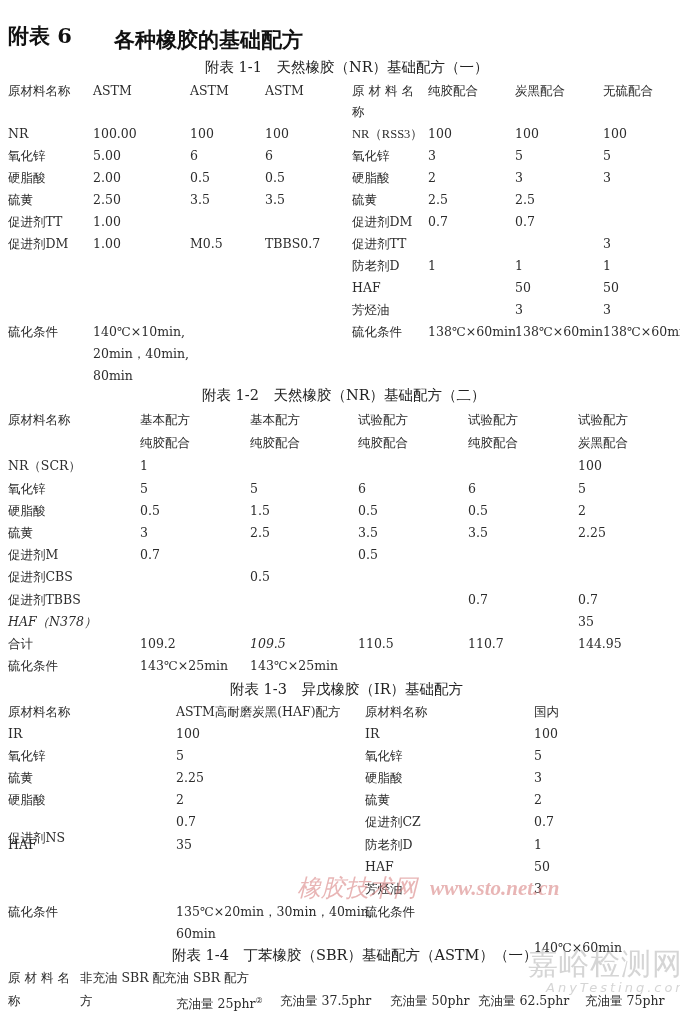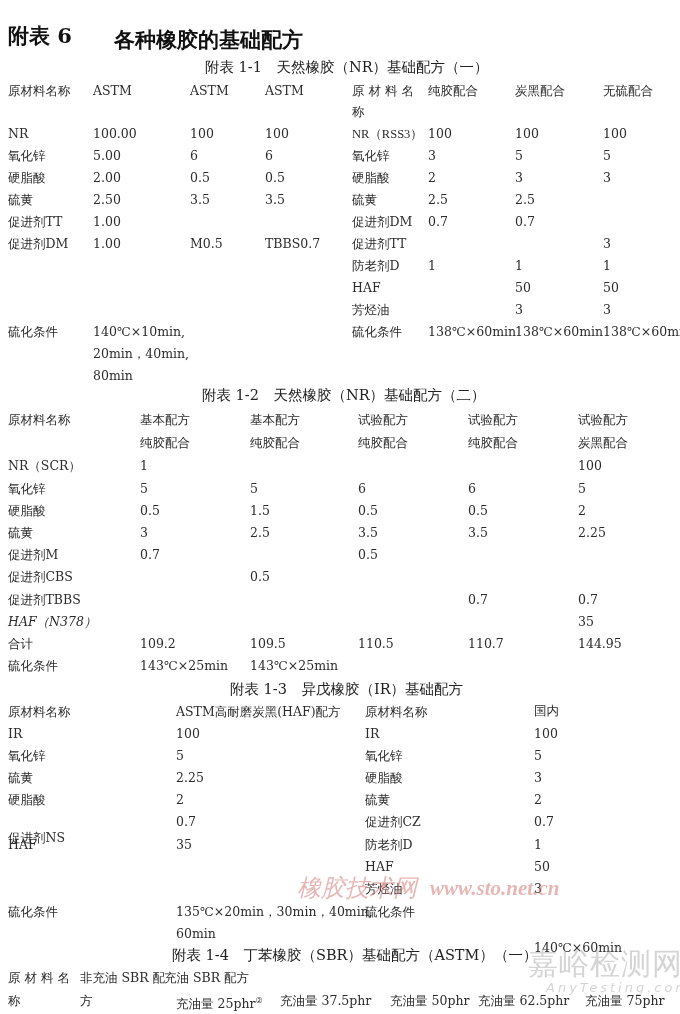--- a/index.html
+++ b/index.html
@@ -190,39 +190,39 @@
     <div class="abs cell" style="left:468px; top:592px;">0.7</div>
     <div class="abs cell" style="left:578px; top:592px;">0.7</div>
   </div>
   <div>
     <div class="abs cell" style="left:8px; top:614px;font-style:italic;">HAF（N378）</div>
     <div class="abs cell" style="left:578px; top:614px;">35</div>
   </div>
   <div>
     <div class="abs cell" style="left:8px; top:636px;">合计</div>
     <div class="abs cell" style="left:140px; top:636px;">109.2</div>
-    <div class="abs cell" style="left:250px; top:636px;">109.5</div>
+    <div class="abs cell" style="left:250px; top:636px;font-style:italic;">109.5</div>
     <div class="abs cell" style="left:358px; top:636px;">110.5</div>
     <div class="abs cell" style="left:468px; top:636px;">110.7</div>
     <div class="abs cell" style="left:578px; top:636px;">144.95</div>
   </div>
   <div>
     <div class="abs cell" style="left:8px; top:658px;">硫化条件</div>
     <div class="abs cell" style="left:140px; top:658px;">143℃×25min</div>
     <div class="abs cell" style="left:250px; top:658px;">143℃×25min</div>
   </div>
 </div>
 
 <div class="abs caption" style="left:230px; top:680px;">附表 1-3　异戊橡胶（IR）基础配方</div>
 
 <div>
   <div class="abs cell" style="left:8px; top:704px;">原材料名称</div>
   <div class="abs cell" style="left:176px; top:704px;">ASTM高耐磨炭黑(HAF)配方</div>
   <div class="abs cell" style="left:365px; top:704px;">原材料名称</div>
-  <div class="abs cell" style="left:534px; top:704px;font-family:Liberation Mono, monospace;">国内</div>
+  <div class="abs cell" style="left:534px; top:704px;">国内</div>
 
   <div>
     <div class="abs cell" style="left:8px; top:726px;">IR</div>
     <div class="abs cell" style="left:176px; top:726px;">100</div>
     <div class="abs cell" style="left:365px; top:726px;">IR</div>
     <div class="abs cell" style="left:534px; top:726px;">100</div>
   </div>
   <div>
     <div class="abs cell" style="left:8px; top:748px;">氧化锌</div>
     <div class="abs cell" style="left:176px; top:748px;">5</div>

